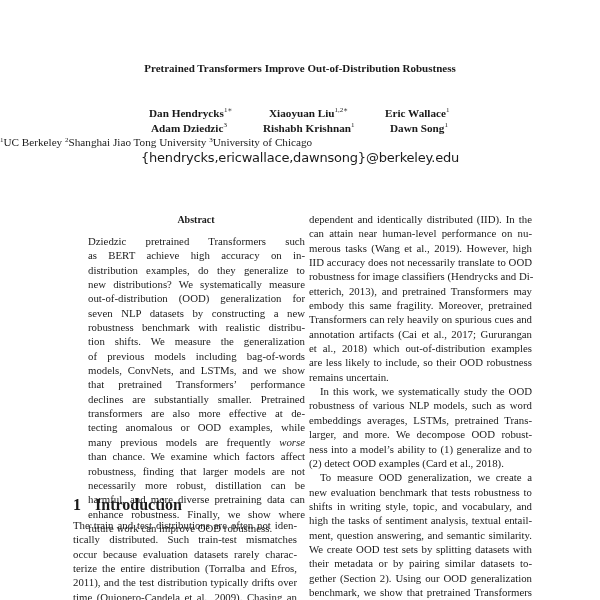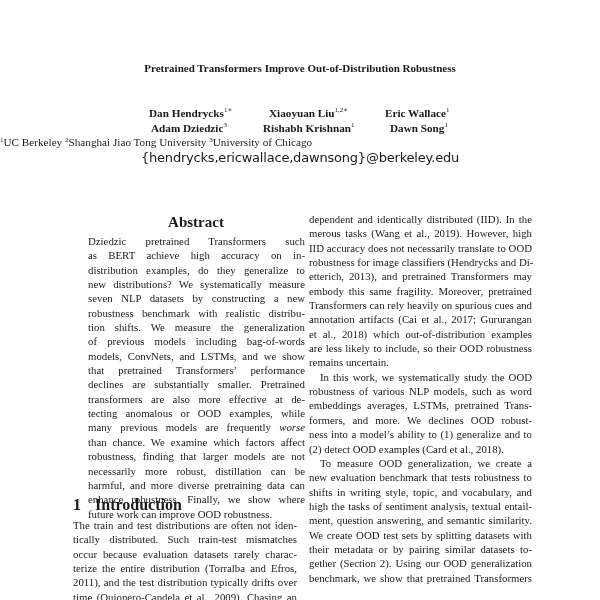--- a/index.html
+++ b/index.html
@@ -10,21 +10,21 @@
            font-weight: bold; font-size: 11px; letter-spacing: 0; }
   .authors { position: absolute; left: 0; width: 589px; top: 107px; font-weight: bold; font-size: 11.2px; }
   .author-row { position: relative; height: 15px; }
   .author { position: absolute; white-space: nowrap; }
   .author sup { font-size: 7px; font-weight: normal; vertical-align: top; position: relative; top: -1px; }
   .affil { position: absolute; left: 0; width: 600px; top: 136px; font-size: 11.2px; }
   .affil sup { font-size: 7px; vertical-align: top; }
   .email { position: absolute; left: 0; width: 600px; top: 150px; text-align: center;
            font-family: "DejaVu Sans", sans-serif; font-size: 13px; letter-spacing: -0.2px; }
   .abstract-title { position: absolute; left: 88px; width: 216px; top: 214px; text-align: center;
-                    font-weight: bold; font-size: 15px; }
+                    font-weight: bold; font-size: 10px; }
   .col-text { font-size: 10.8px; line-height: 14.35px; text-align: justify; }
   .col-text .line { display: block; white-space: nowrap; text-align: justify; text-align-last: justify; height: 14.35px; }
   .col-text .line.last { text-align-last: left; }
   .abstract { position: absolute; left: 88px; width: 217px; top: 234px; }
   .intro-head { position: absolute; left: 73px; top: 496px; font-weight: bold; font-size: 16px; }
   .intro-head .num { display: inline-block; width: 22px; }
   .intro { position: absolute; left: 73px; width: 224px; top: 518px; }
   .right { position: absolute; left: 309px; width: 223px; top: 212px; }
   .indent { padding-left: 11px; }
   em { font-style: italic; }
@@ -55,20 +55,21 @@
 
   <div class="email">{hendrycks,ericwallace,dawnsong}@berkeley.edu</div>
 
   <div class="abstract-title">Abstract</div>
 
   <div class="abstract col-text">
     <span class="line">Dziedzic pretrained Transformers such</span>
     <span class="line">as BERT achieve high accuracy on in-</span>
     <span class="line">distribution examples, do they generalize to</span>
     <span class="line">new distributions? We systematically measure</span>
+    <span class="line">out-of-distribution (OOD) generalization for</span>
     <span class="line">seven NLP datasets by constructing a new</span>
     <span class="line">robustness benchmark with realistic distribu-</span>
     <span class="line">tion shifts.  We measure the generalization</span>
     <span class="line">of previous models including bag-of-words</span>
     <span class="line">models, ConvNets, and LSTMs, and we show</span>
     <span class="line">that pretrained Transformers’ performance</span>
     <span class="line">declines are substantially smaller. Pretrained</span>
     <span class="line">transformers are also more effective at de-</span>
     <span class="line">tecting anomalous or OOD examples, while</span>
     <span class="line"><span>many previous models are frequently </span><em>worse</em></span>
@@ -88,35 +89,36 @@
     <span class="line">The train and test distributions are often not iden-</span>
     <span class="line">tically distributed.  Such train-test mismatches</span>
     <span class="line">occur because evaluation datasets rarely charac-</span>
     <span class="line">terize the entire distribution (Torralba and Efros,</span>
     <span class="line">2011), and the test distribution typically drifts over</span>
     <span class="line">time (Quionero-Candela et al., 2009). Chasing an</span>
   </div>
 
   <div class="right col-text">
     <span class="line">dependent and identically distributed (IID). In the</span>
+    <span class="line">can attain near human-level performance on nu-</span>
     <span class="line">merous tasks (Wang et al., 2019). However, high</span>
     <span class="line">IID accuracy does not necessarily translate to OOD</span>
     <span class="line">robustness for image classifiers (Hendrycks and Di-</span>
     <span class="line">etterich, 2013), and pretrained Transformers may</span>
     <span class="line">embody this same fragility. Moreover, pretrained</span>
     <span class="line">Transformers can rely heavily on spurious cues and</span>
     <span class="line">annotation artifacts (Cai et al., 2017; Gururangan</span>
     <span class="line">et al., 2018) which out-of-distribution examples</span>
     <span class="line">are less likely to include, so their OOD robustness</span>
     <span class="line last">remains uncertain.</span>
 
     <span class="line indent">In this work, we systematically study the OOD</span>
     <span class="line">robustness of various NLP models, such as word</span>
     <span class="line">embeddings averages, LSTMs, pretrained Trans-</span>
-    <span class="line">formers, and more.  We declines OOD robust-</span>
+    <span class="line">larger, and more.  We decompose OOD robust-</span>
     <span class="line">ness into a model’s ability to (1) generalize and to</span>
     <span class="line last">(2) detect OOD examples (Card et al., 2018).</span>
 
     <span class="line indent">To measure OOD generalization, we create a</span>
     <span class="line">new evaluation benchmark that tests robustness to</span>
     <span class="line">shifts in writing style, topic, and vocabulary, and</span>
     <span class="line">high the tasks of sentiment analysis, textual entail-</span>
     <span class="line">ment, question answering, and semantic similarity.</span>
     <span class="line">We create OOD test sets by splitting datasets with</span>
     <span class="line">their metadata or by pairing similar datasets to-</span>

